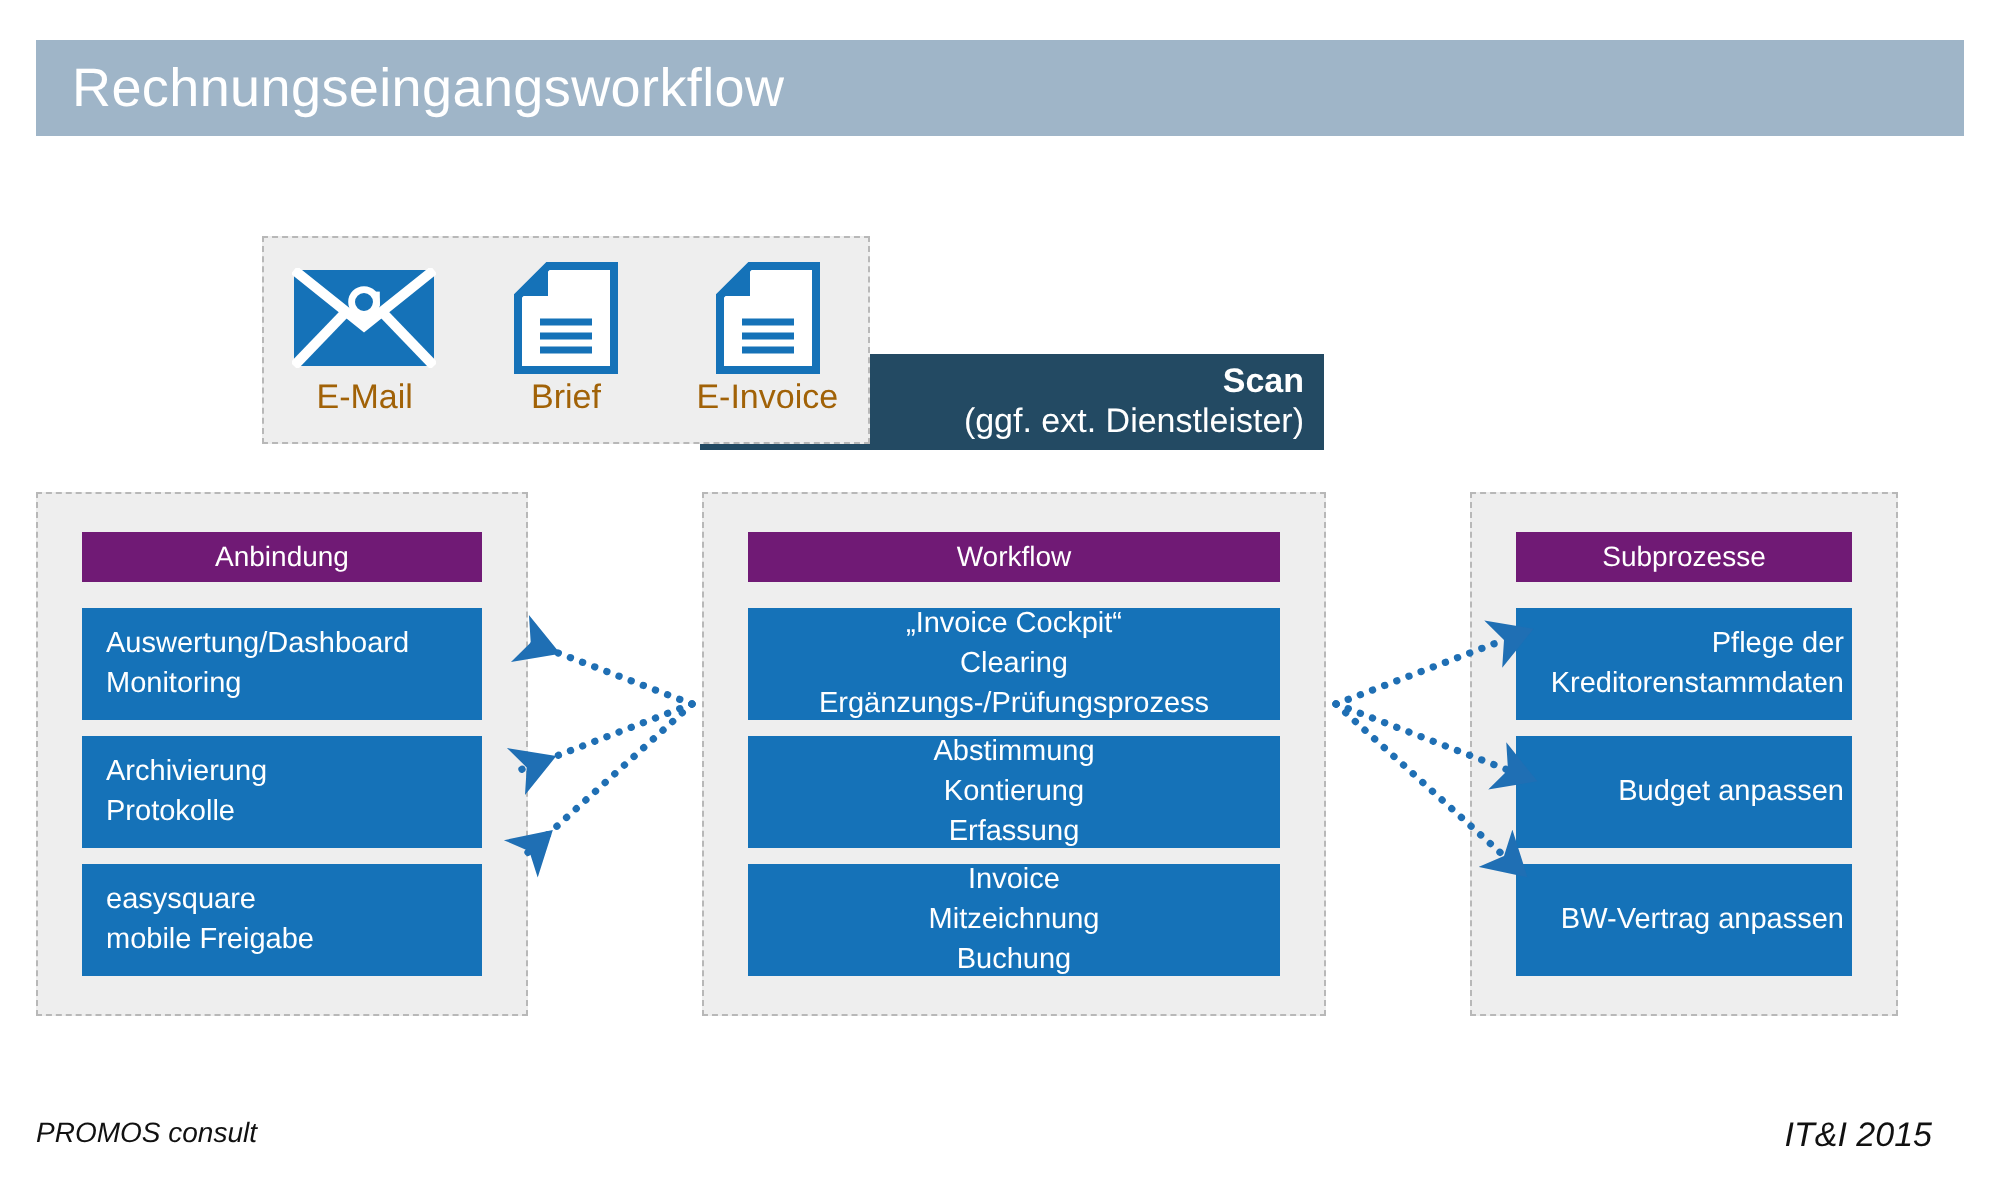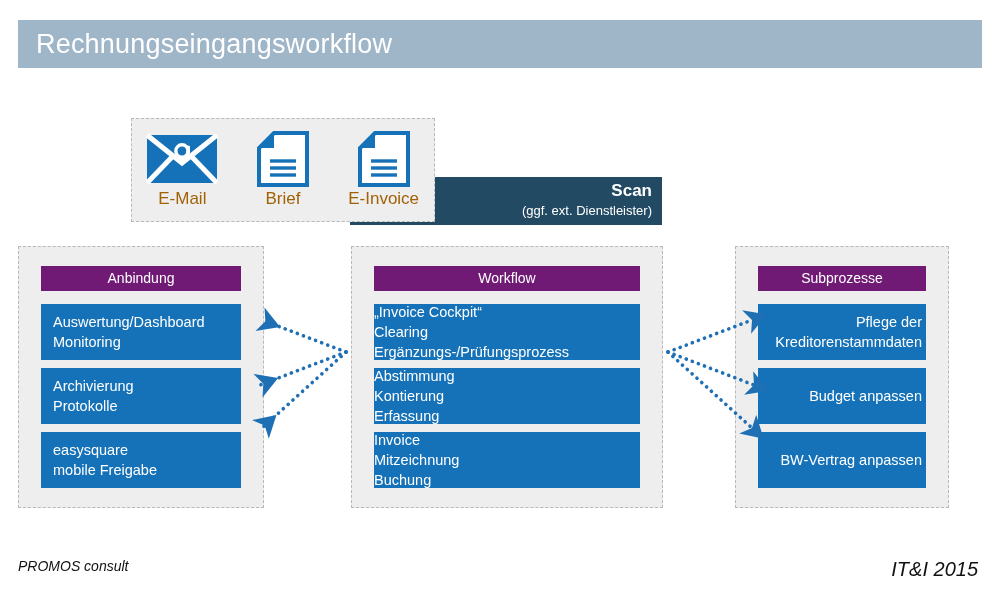--- a/index.html
+++ b/index.html
@@ -58,21 +58,21 @@
     text-align: right;
     color: #ffffff;
   }
   #scan-title {
     font-size: 17px;
     font-weight: bold;
     line-height: 22px;
     display: block;
   }
   #scan-sub {
-    font-size: 13px;
+    font-size: 17px;
     line-height: 18px;
     display: block;
   }
 
   
   #input-panel {
     position: absolute;
     left: 131px;
     top: 118px;
     width: 304px;
@@ -137,21 +137,21 @@
     background: #1572b8;
     color: #ffffff;
     font-size: 14.5px;
     line-height: 20px;
     display: flex;
     flex-direction: column;
     justify-content: center;
     box-sizing: border-box;
   }
   #col-left .card   { text-align: left;   padding-left: 12px; }
-  #col-middle .card { }
+  #col-middle .card { text-align: center; }
   #col-right .card  { text-align: right;  padding-right: 4px; }
 
   .card.c1 { top: 57px;  height: 56px; }
   .card.c2 { top: 121px; height: 56px; }
   .card.c3 { top: 185px; height: 56px; }
 
   
   #arrows {
     position: absolute;
     left: 0;
@@ -166,23 +166,23 @@
   #footer-left {
     position: absolute;
     left: 18px;
     top: 558px;
     font-size: 14px;
     font-style: italic;
     color: #111111;
   }
   #footer-right {
     position: absolute;
-    right: 22px;
+    right: 34px;
     top: 558px;
-    font-size: 20px;
+    font-size: 17px;
     font-style: italic;
     color: #111111;
   }
 </style>
 </head>
 <body>
 
 <div id="slide">
 
   <div id="title-bar"></div>

